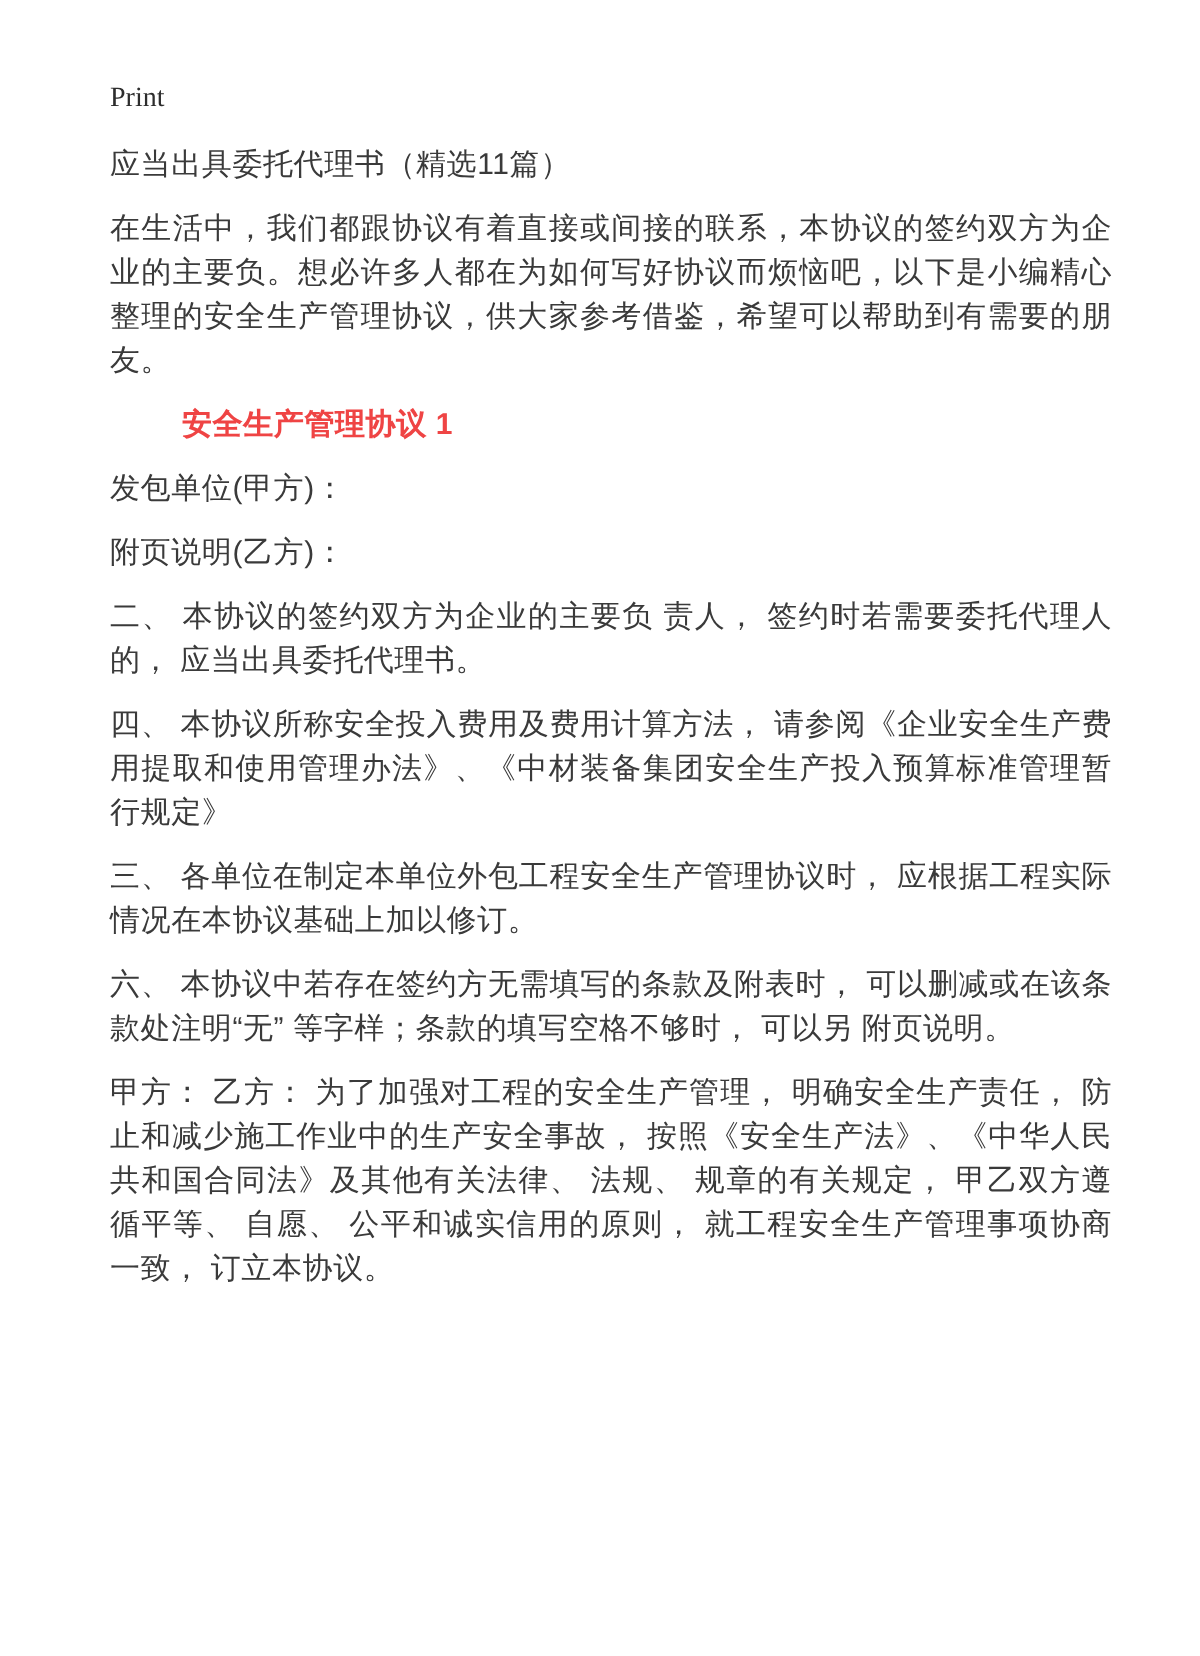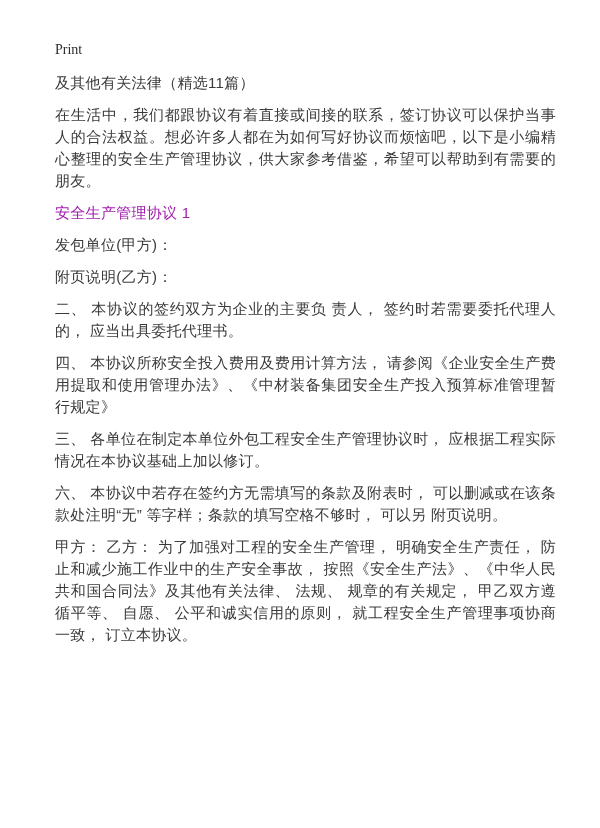--- a/index.html
+++ b/index.html
@@ -40,35 +40,36 @@
     font-size: 15px;
     line-height: 22px;
     margin: 10px 0 10px 0;
     text-align: justify;
     letter-spacing: 0.3px;
   }
   .subtitle {
     margin-top: 14px;
   }
   .heading {
-    font-weight: normal;
-    color: #a21caf;
+    font-weight: bold;
+    color: #ef4444;
+    margin-left: 36px;
   }
 </style>
 </head>
 <body>
 
 <div class="page">
 
   <div class="print-label">Print</div>
 
 
-  <p class="para subtitle">及其他有关法律（精选11篇）</p>
+  <p class="para subtitle">应当出具委托代理书（精选11篇）</p>
 
-  <p class="para">在生活中，我们都跟协议有着直接或间接的联系，签订协议可以保护当事人的合法权益。想必许多人都在为如何写好协议而烦恼吧，以下是小编精心整理的安全生产管理协议，供大家参考借鉴，希望可以帮助到有需要的朋友。</p>
+  <p class="para">在生活中，我们都跟协议有着直接或间接的联系，本协议的签约双方为企业的主要负。想必许多人都在为如何写好协议而烦恼吧，以下是小编精心整理的安全生产管理协议，供大家参考借鉴，希望可以帮助到有需要的朋友。</p>
 
   <p class="para heading">安全生产管理协议 1</p>
 
   <p class="para">发包单位(甲方)：</p>
 
   <p class="para">附页说明(乙方)：</p>
 
 
   <p class="para">二、 本协议的签约双方为企业的主要负 责人， 签约时若需要委托代理人的， 应当出具委托代理书。</p>
 

